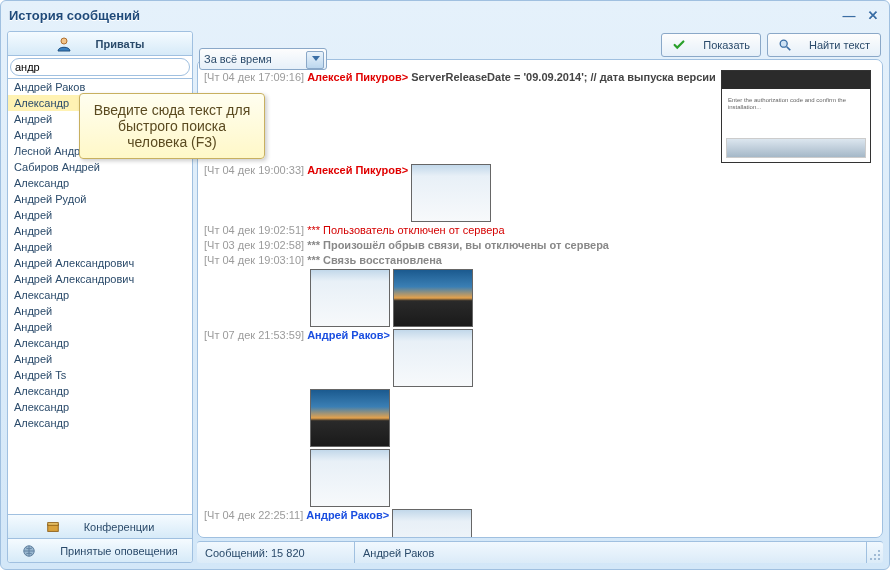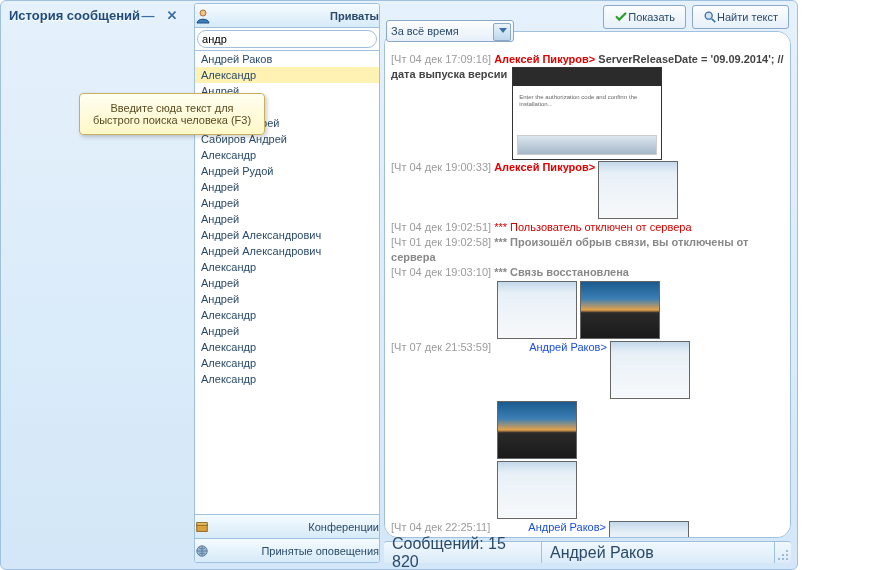--- a/index.html
+++ b/index.html
@@ -5,27 +5,27 @@
   * { box-sizing: border-box; margin: 0; padding: 0; }
   body {
     font-family: Tahoma, Arial, sans-serif;
     font-size: 11px;
     background: #fff;
     width: 890px;
     height: 570px;
     overflow: hidden;
   }
   .window {
-    width: 798px;
+    width: 890px;
     height: 570px;
     background: linear-gradient(to bottom, #e5f1fb 0%, #d3e7f8 100%);
     border: 1px solid #a0c0e0;
     border-radius: 6px;
     display: flex;
-    flex-direction: row;
+    flex-direction: column;
     position: relative;
   }
   .titlebar {
     height: 28px;
     display: flex;
     align-items: center;
     padding: 0 8px;
     font-size: 13px;
     font-weight: bold;
     color: #1f4a7a;
@@ -60,21 +60,21 @@
     background: #fff;
     border: 1px solid #a0c0e0;
     border-radius: 3px;
   }
   .side-btn {
     height: 24px;
     background: linear-gradient(to bottom, #f5fbff, #d6eaf8);
     border-bottom: 1px solid #a0c0e0;
     display: flex;
     align-items: center;
-    justify-content: space-between;
+    justify-content: center;
     gap: 24px;
     font-size: 11px;
     color: #2a4a6a;
     cursor: pointer;
   }
   .side-btn.top { border-radius: 3px 3px 0 0; font-weight: bold; }
   .side-btn.bottom { border-top: 1px solid #a0c0e0; border-bottom: none; }
   .side-btn.last { border-radius: 0 0 3px 3px; border-top: 1px solid #a0c0e0; border-bottom: none; }
   .search-box {
     border-bottom: 1px solid #a0c0e0;
@@ -154,41 +154,41 @@
     z-index: 1;
   }
   .btn {
     height: 24px;
     padding: 0 10px;
     background: linear-gradient(to bottom, #fdfdfd, #e6f0f9);
     border: 1px solid #8aa8c8;
     border-radius: 3px;
     display: inline-flex;
     align-items: center;
-    gap: 0;
+    gap: 17px;
     font-size: 11px;
     color: #2a4a6a;
     cursor: pointer;
   }
   .spacer { flex: 1; }
   .chat-area {
     flex: 1;
     background: #fff;
     border: 1px solid #a0c0e0;
-    border-radius: 14px;
-    padding: 20px 6px;
+    border-radius: 7px;
+    padding: 10px 6px;
     overflow-y: auto;
     line-height: 15px;
     color: #444;
     min-height: 0;
   }
   .msg-line { margin-bottom: 0; white-space: normal; }
   .ts { color: #9b9b9b; }
   .user-red { color: #e00000; font-weight: bold; }
-  .user-blue { color: #1a4ee0; font-weight: normal; margin-left: 35px; }
+  .user-blue { color: #1a4ee0; font-weight: bold; }
   .sys-red { color: #d40000; font-weight: normal; }
   .sys-gray { color: #888; font-weight: bold; }
   .body-text { color: #444; font-weight: bold; }
   .thumb {
     display: inline-block;
     vertical-align: top;
     border: 1px solid #666;
     background: linear-gradient(to bottom, #c2d8ea 0%, #e8f0f7 20%, #f7f9fb 100%);
     margin: 1px 0 1px 0;
   }
@@ -224,21 +224,21 @@
   }
   .thumb-gradient {
     background: linear-gradient(to bottom, #1b5a8f 0%, #3b7fb4 30%, #e5a24c 50%, #2a2a2a 55%, #1a1a1a 100%);
   }
   .statusbar {
     height: 22px;
     display: flex;
     align-items: center;
     border-top: 1px solid #a0c0e0;
     background: linear-gradient(to bottom, #f1f8fe, #dbebf8);
-    font-size: 16px;
+    font-size: 11px;
     color: #2a4a6a;
     margin-top: 3px;
     border-radius: 3px;
   }
   .status-cell {
     padding: 0 8px;
     border-right: 1px solid #a0c0e0;
     height: 100%;
     display: flex;
     align-items: center;
@@ -255,21 +255,21 @@
   }
   .tooltip {
     position: absolute;
     left: 78px;
     top: 92px;
     width: 186px;
     background: linear-gradient(to bottom, #fffef0, #fff8c8);
     border: 1px solid #c8b060;
     border-radius: 4px;
     padding: 8px 10px;
-    font-size: 11px;
+    font-size: 14px;
     color: #5a4a20;
     box-shadow: 2px 2px 4px rgba(0,0,0,0.2);
     text-align: center;
     z-index: 100;
   }
   .icon-svg { width: 14px; height: 14px; flex-shrink: 0; }
   .icon-user-head { width:16px; height:16px; }
 </style>
 </head>
 <body>
@@ -309,20 +309,21 @@
           <div class="contact-item">Андрей</div>
           <div class="contact-item">Андрей</div>
           <div class="contact-item">Андрей</div>
           <div class="contact-item">Андрей Александрович</div>
           <div class="contact-item">Андрей Александрович</div>
           <div class="contact-item">Александр</div>
           <div class="contact-item">Андрей</div>
           <div class="contact-item">Андрей</div>
           <div class="contact-item">Александр</div>
           <div class="contact-item">Андрей</div>
+          <div class="contact-item">Андрей Ts</div>
           <div class="contact-item">Александр</div>
           <div class="contact-item">Александр</div>
           <div class="contact-item">Александр</div>
         </div>
       <div class="side-btn bottom">
         <svg class="icon-svg" viewBox="0 0 16 16">
             <rect x="2" y="5" width="12" height="8" fill="#d9a23c" stroke="#8a5a10"></rect>
             <rect x="2" y="3" width="12" height="3" fill="#e9c46a" stroke="#8a5a10"></rect>
           </svg>
         <span>Конференции</span>
@@ -355,21 +356,21 @@
               <line x1="10" y1="10" x2="14" y2="14" stroke="#3a6ea5" stroke-width="2"></line>
             </svg>
           <span>Найти текст</span>
         </div>
       </div>
 
       <div class="chat-area" id="chat-area">
           <div class="msg-line"><span class="ts">[Чт 04 дек 17:09:16]</span> <span class="user-red">Алексей Пикуров&gt;</span> <span class="body-text">ServerReleaseDate  = '09.09.2014'; // дата выпуска версии</span> <span class="thumb-img"><span class="txt">Enter the authorization code and confirm the installation...</span></span></div>
           <div class="msg-line"><span class="ts">[Чт 04 дек 19:00:33]</span> <span class="user-red">Алексей Пикуров&gt;</span>  <span class="thumb thumb-small"></span></div>
           <div class="msg-line"><span class="ts">[Чт 04 дек 19:02:51]</span> <span class="sys-red">*** Пользователь отключен от сервера</span></div>
-          <div class="msg-line"><span class="ts">[Чт 01 дек 19:02:58]</span> <span class="sys-gray">*** Произошёл обрыв связи, вы отключены от сервера</span></div>
+          <div class="msg-line"><span class="ts">[Чт 03 дек 19:02:58]</span> <span class="sys-gray">*** Произошёл обрыв связи, вы отключены от сервера</span></div>
           <div class="msg-line"><span class="ts">[Чт 04 дек 19:03:10]</span> <span class="sys-gray">*** Связь восстановлена</span></div>
           <div class="msg-line"><span style="display:inline-block;width:106px"></span><span class="thumb thumb-small"></span> <span class="thumb thumb-small thumb-gradient"></span></div>
           <div class="msg-line"><span class="ts">[Чт 07 дек 21:53:59]</span> <span class="user-blue">Андрей Раков&gt;</span>  <span class="thumb thumb-small"></span><br><span style="display:inline-block;width:106px"></span><span class="thumb thumb-small thumb-gradient"></span><br><span style="display:inline-block;width:106px"></span><span class="thumb thumb-small"></span></div>
           <div class="msg-line"><span class="ts">[Чт 04 дек 22:25:11]</span> <span class="user-blue">Андрей Раков&gt;</span>  <span class="thumb thumb-small"></span></div>
         </div>
 
       <div class="statusbar">
         <div class="status-cell" style="width:158px">Сообщений: 15 820</div>
         <div class="status-cell" style="flex:1">Андрей Раков</div>
         <div class="status-grip">

